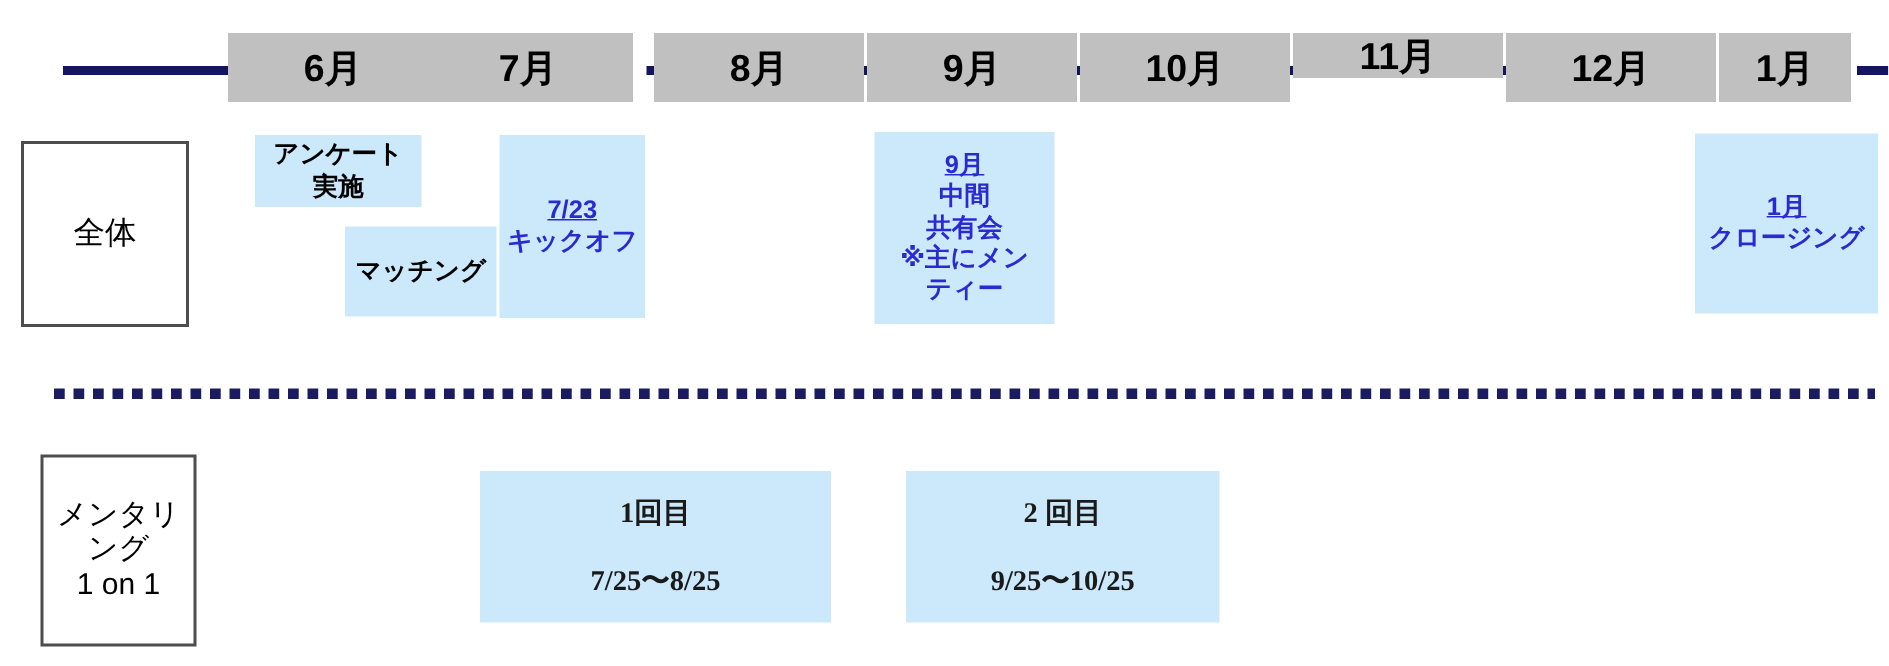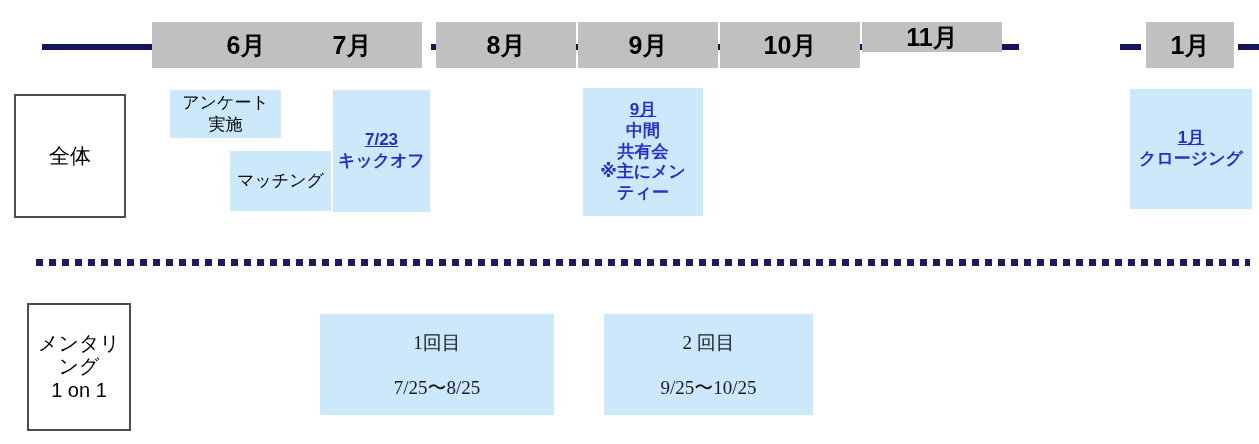--- a/index.html
+++ b/index.html
@@ -68,20 +68,21 @@
   
   .evt {
     position: absolute;
     background: #cce9fb;
     display: flex;
     align-items: center;
     justify-content: center;
     text-align: center;
     box-sizing: border-box;
     white-space: pre-line;
+    font-weight: bold;
   }
   .evt.plain {
     color: #000000;
     font-size: 17px;
     line-height: 1.3;
     font-family: "Liberation Sans", "DejaVu Sans", sans-serif;
   }
   .evt.hilite {
     color: #2a2ad0;
     font-weight: bold;
@@ -116,26 +117,27 @@
   <div class="axis-line" style="left:42px; top:44px; width:112px;"></div>
   <div class="axis-line" style="left:289px; top:44px; width:21px;"></div>
   <div class="axis-line" style="left:431px; top:44px; width:21px;"></div>
   <div class="axis-line" style="left:573px; top:44px; width:21px;"></div>
   <div class="axis-line" style="left:714px; top:44px; width:21px;"></div>
   <div class="axis-line" style="left:856px; top:44px; width:21px;"></div>
   <div class="axis-line" style="left:998px; top:44px; width:21px;"></div>
   <div class="axis-line" style="left:1120px; top:44px; width:21px;"></div>
   <div class="axis-line" style="left:1238px; top:44px; width:21px;"></div>
 
-  <div class="month-box" style="left:152px; top:22px; width:140px; height:46px;padding-left:24px;">6月</div>
+  <div class="month-box" style="left:152px; top:22px; width:140px; height:46px;">6月</div>
   <div class="month-box" style="left:282px; top:22px; width:140px; height:46px;">7月</div>
   <div class="month-box" style="left:436px; top:22px; width:140px; height:46px;">8月</div>
   <div class="month-box" style="left:578px; top:22px; width:140px; height:46px;">9月</div>
   <div class="month-box" style="left:720px; top:22px; width:140px; height:46px;">10月</div>
   <div class="month-box" style="left:862px; top:22px; width:140px; height:30px;">11月</div>
+  <div class="month-box" style="left:1004px; top:22px; width:140px; height:46px;">12月</div>
   <div class="month-box" style="left:1146px; top:22px; width:88px; height:46px;">1月</div>
 
   <div class="row-label" style="left:14px; top:94px; width:112px; height:124px;">全体</div>
 
   <div class="evt plain" style="left:170px; top:90px; width:111px; height:48px;">
     <span><span>アンケート</span><br><span>実施</span></span>
   </div>
 
   <div class="evt plain" style="left:230px; top:151px; width:101px; height:60px;">
     <span>マッチング</span>

